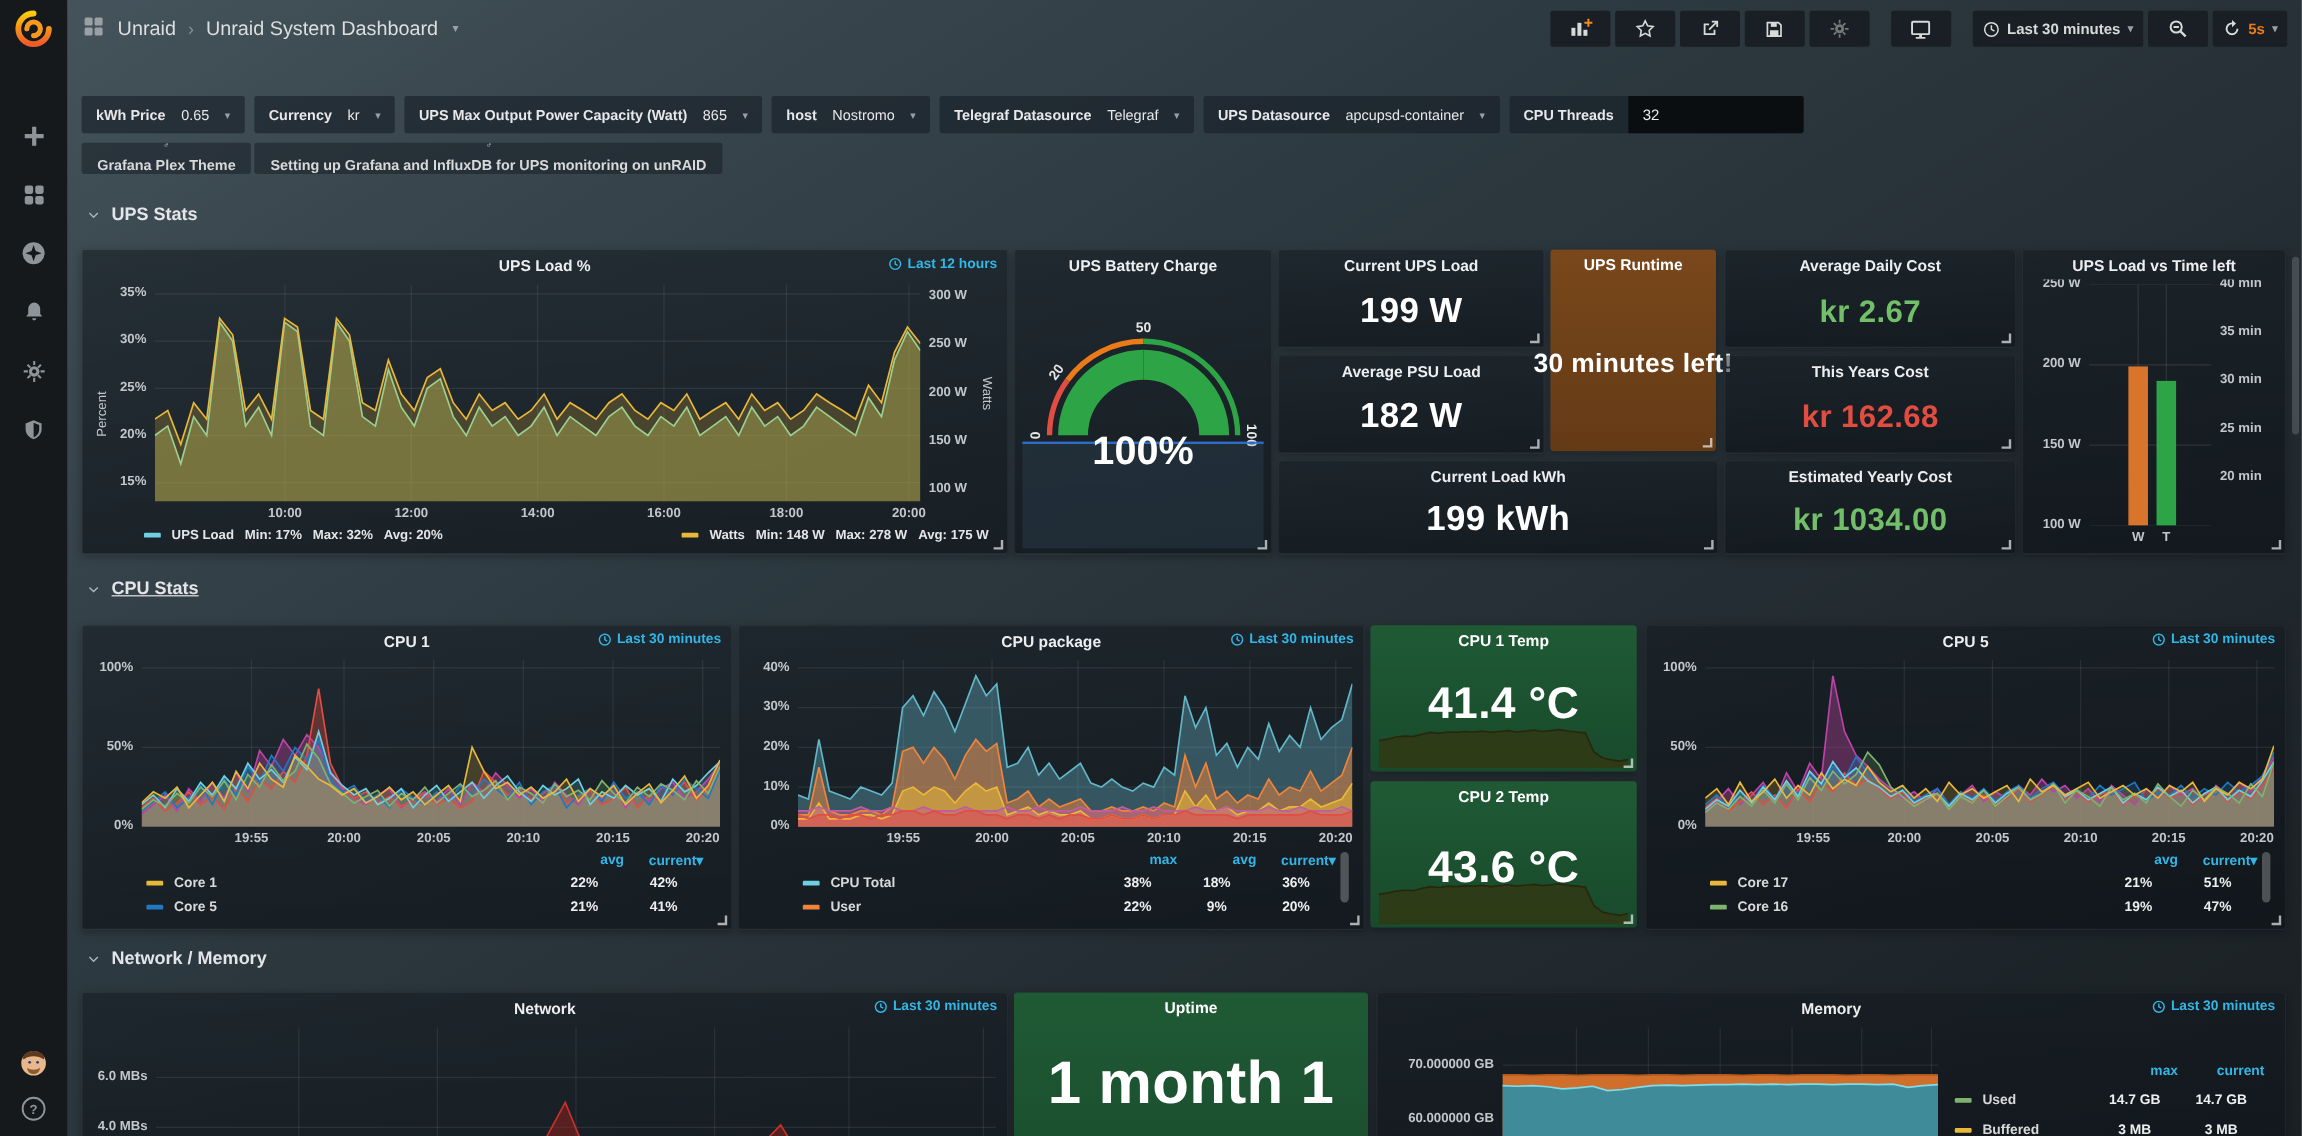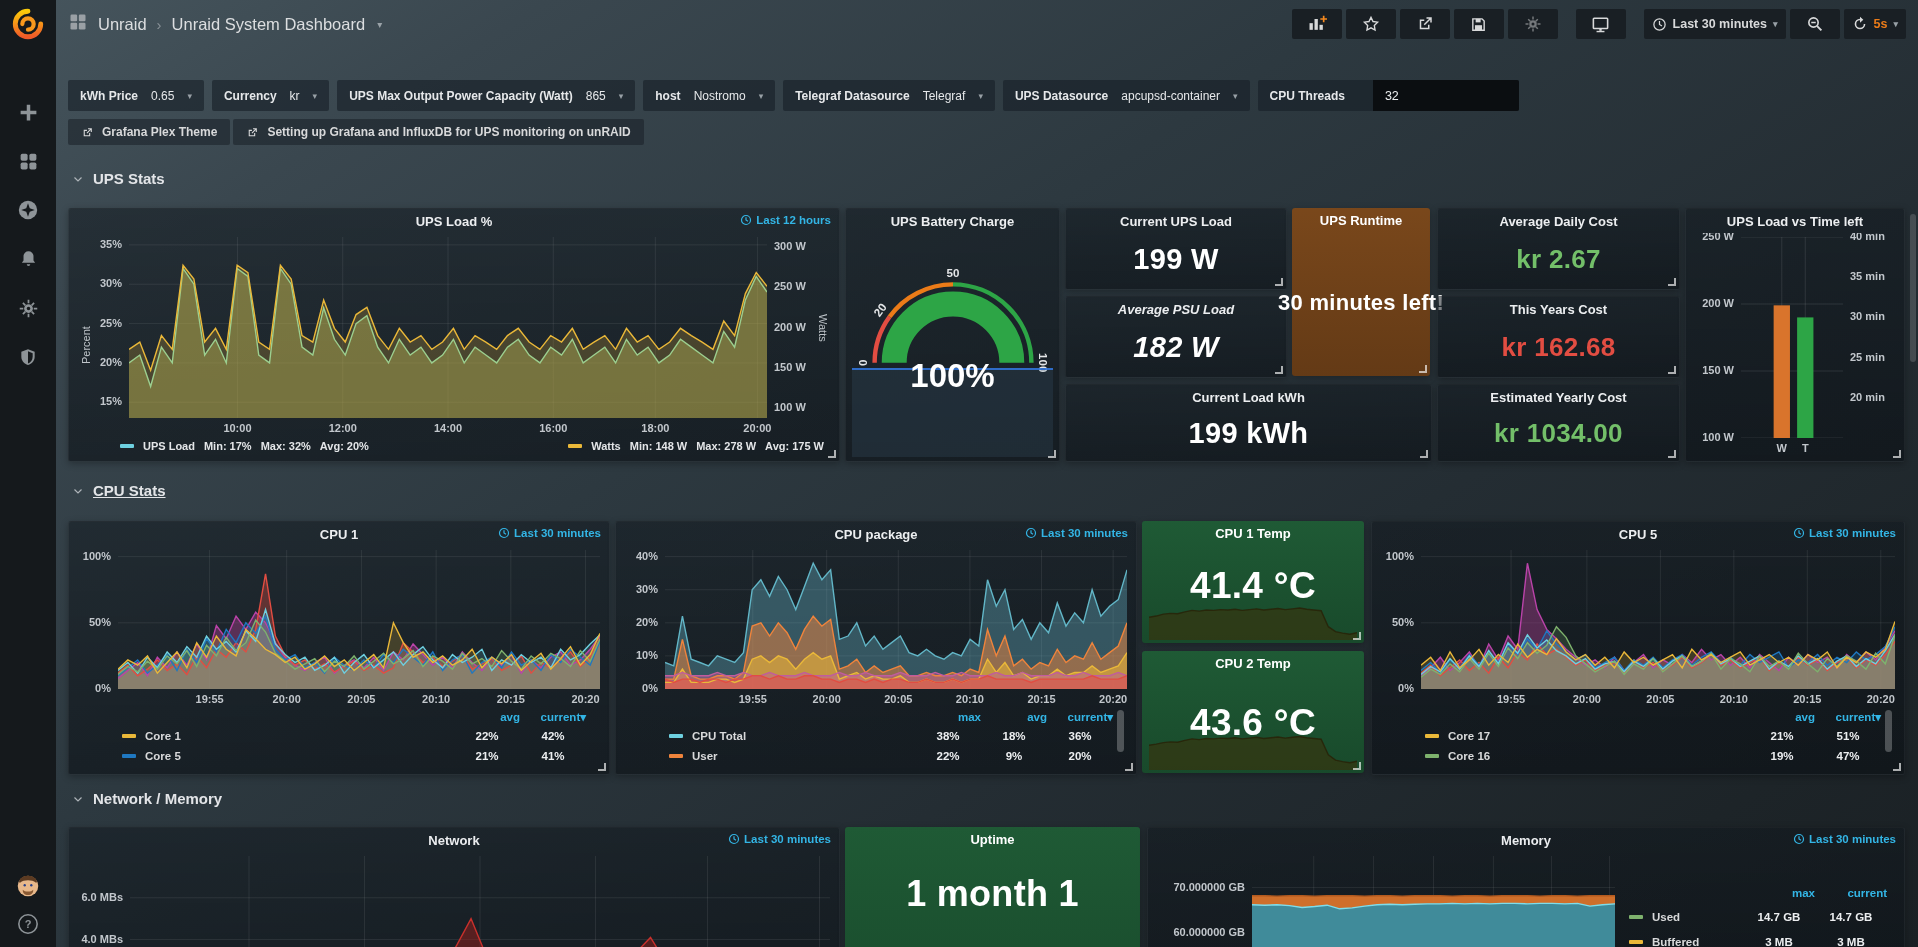--- a/index.html
+++ b/index.html
@@ -21,41 +21,41 @@
   .nbtn{height:30px;min-width:34px;background:#191f24;border-radius:2px;display:flex;align-items:center;justify-content:center;padding:0 8px;gap:6px;cursor:pointer;}
   .nbtn.text{font-size:12.5px;font-weight:bold;color:#d8d9da;}
   .ngap{width:10px;}
   .orange-txt{font-weight:bold;font-size:12.5px;}
   
   .var-row{position:absolute;left:68px;top:80px;display:flex;gap:8px;z-index:3;}
   .varbox{height:31px;background:rgba(23,31,38,0.62);border-radius:2px;display:flex;align-items:center;padding:0 12px;gap:13px;font-size:12px;cursor:pointer;}
   .varbox .vlabel{font-weight:bold;color:#e6e8ea;white-space:nowrap;}
   .varbox .vvalue{color:#e6e8ea;white-space:nowrap;}
   .varbox .caret{color:#98a0a6;font-size:9px;}
-  .varbox.threads{padding-right:0;gap:16px;}
+  .varbox.threads{padding-right:0;gap:0;}
   .varbox.threads .vlabel{margin-right:12px;}
   .varinput{width:146px;height:31px;background:#0b0e11;color:#eceeef;font-size:12.5px;display:flex;align-items:center;padding:0 12px;border-radius:0 2px 2px 0;box-sizing:border-box;border:none;font-family:"Liberation Sans",sans-serif;}
   .links-row{position:absolute;left:68px;top:119px;display:flex;gap:3px;z-index:3;}
-  .linkbox{height:26px;background:rgba(23,31,38,0.55);display:flex;align-items:center;gap:8px;padding:0 13px;font-size:12px;font-weight:bold;color:#d8d9da;cursor:pointer;border-radius:2px;}
+  .linkbox{height:26px;background:rgba(23,31,38,0.55);display:flex;align-items:center;gap:8px;padding:0 13px;font-size:12px;font-weight:bold;color:#d8d9da;cursor:pointer;border-radius:2px;flex-direction:column;}
   
   .sect{position:absolute;display:flex;align-items:center;gap:9px;font-size:15px;font-weight:bold;color:#e3e5e8;cursor:pointer;z-index:3;}
   
   .panel{position:absolute;background:linear-gradient(180deg,rgba(17,24,30,0.52),rgba(10,15,20,0.60));
     border:1px solid rgba(255,255,255,0.05);border-radius:3px;box-shadow:0 2px 7px rgba(0,0,0,0.28);}
   .p-head{position:relative;height:24px;display:flex;align-items:center;justify-content:center;}
   .p-title{font-size:13px;font-weight:bold;color:#eceef0;cursor:pointer;white-space:nowrap;}
   .p-range{position:absolute;right:8px;top:5px;display:flex;align-items:center;gap:4px;font-size:11.5px;font-weight:bold;cursor:pointer;}
   .p-body{position:absolute;left:5px;right:5px;top:24px;bottom:3px;}
   .rsz{position:absolute;right:3px;bottom:3px;width:6px;height:6px;border-right:2px solid rgba(255,255,255,0.65);border-bottom:2px solid rgba(255,255,255,0.65);cursor:nwse-resize;}
   .panel.accent{border:none;}
   .panel.accent .p-title{color:#fff;}
   
   .stat-body{display:flex;align-items:center;justify-content:center;}
   .stat-val{font-weight:bold;color:#fff;white-space:nowrap;letter-spacing:.3px;}
-  .v29{font-size:29px;} .v26{font-size:26px;} .v21{font-size:20px;line-height:1.15;text-align:center;padding:0 14px;} .v37{font-size:37px;} .v46{font-size:36px;}
+  .v29{font-size:29px;} .v26{font-size:26px;} .v21{font-size:20px;line-height:1.15;text-align:center;padding:0 14px;} .v37{font-size:37px;} .v46{font-size:50px;}
   .temp-body .spark{position:absolute;left:2px;right:2px;bottom:0;height:40%;}
   .spark svg{width:100%;height:100%;display:block;}
   .uptime-body{align-items:flex-start;}
   .uptime-body .stat-val{margin-top:22px;}
   
   .gauge-body{overflow:hidden;}
   .gauge-svg{display:block;margin:30px auto 0;width:196px;}
   .gauge-val{position:absolute;left:0;right:0;top:55%;text-align:center;font-size:33px;font-weight:bold;color:#fff;}
   .thline{position:absolute;left:1px;right:1px;top:60%;height:2px;background:#3274D9;opacity:.9;}
   .thbelow{position:absolute;left:1px;right:1px;top:calc(60% + 2px);bottom:1px;background:rgba(96,136,176,0.13);}
@@ -431,21 +431,21 @@
 
   <section class="panel" style="left:1065px;top:208px;width:220px;height:80px;">
     <div class="p-head">
         <span class="p-title">Current UPS Load</span>
       </div>
     <div class="p-body stat-body">
         <span class="stat-val v29">199 W</span>
       </div>
     <i class="rsz"></i>
   </section>
-  <section class="panel" style="left:1065px;top:296px;width:220px;height:80px;font-style:italic;">
+  <section class="panel" style="left:1065px;top:296px;width:220px;height:80px;">
     <div class="p-head">
         <span class="p-title">Average PSU Load</span>
       </div>
     <div class="p-body stat-body">
         <span class="stat-val v29">182 W</span>
       </div>
     <i class="rsz"></i>
   </section>
 
   <section class="panel accent" style="left: 1292px; top: 208px; width: 138px; height: 168px; background-color: rgb(235, 123, 24);">

